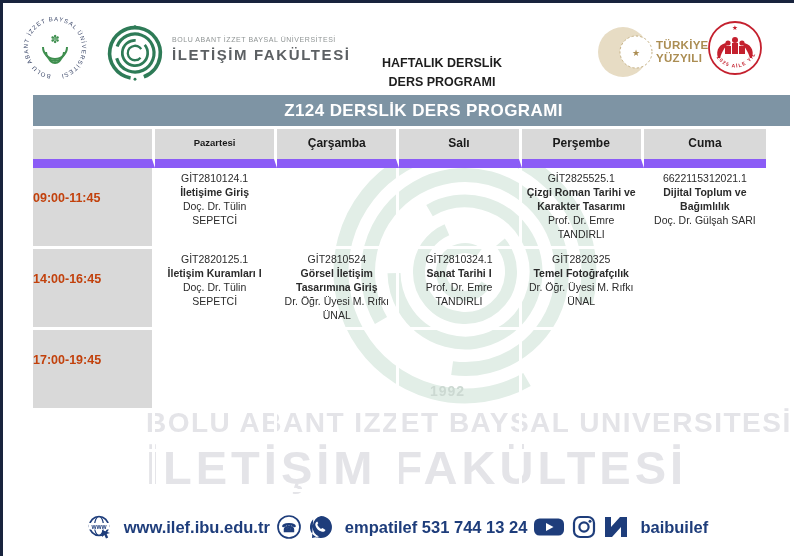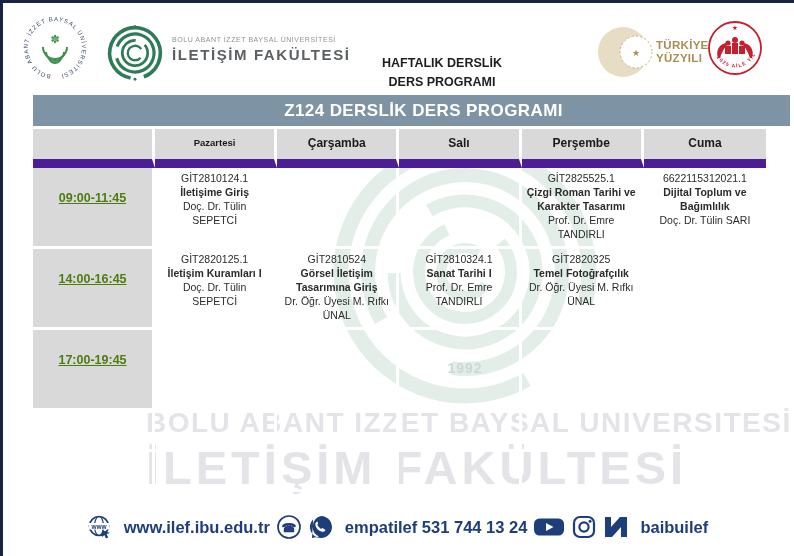--- a/index.html
+++ b/index.html
@@ -30,33 +30,33 @@
     background:#7e94a4;color:#ffffff;font-weight:bold;font-size:17px;
     text-align:center;line-height:31px;letter-spacing:.4px;padding-left:24px;
   }
 
   
   .sched-head,.srow{display:grid;grid-template-columns:122px repeat(5,1fr);}
   .sched-head{position:absolute;left:33px;top:129px;width:733px;z-index:2;}
   .sched-body{position:absolute;left:33px;top:168px;width:733px;z-index:2;}
   .cell{box-sizing:border-box;border-right:3px solid #fff;}
   .cell.lastc{border-right:none;}
-  .hcell{height:39px;background:#d9d9d9;border-bottom:9px solid #4c1d95;
+  .hcell{height:39px;background:#d9d9d9;border-bottom:9px solid #8b5cf6;
          text-align:center;line-height:28px;font-weight:bold;font-size:12px;color:#1a1a1a;}
   .hcell.small{font-size:9.5px;}
   .srow .cell{height:81px;border-bottom:3px solid #fff;}
-  .cell.time{background:#d9d9d9;text-align:center;padding-top:23px;
-             font-weight:bold;font-size:12.5px;color:#4d7c0f;text-decoration:underline;}
+  .cell.time{background:#d9d9d9;padding-top:23px;
+             font-weight:bold;font-size:12.5px;color:#c2410c;}
   .cell.day{background:transparent;text-align:center;padding:4px 5px 0;
             font-size:10.5px;color:#2b2b2b;line-height:1.33;}
   .cell.day .cname{font-weight:bold;}
 
   
   .wm-spiral{position:absolute;left:325px;top:132px;z-index:0;}
-  .wm-year{position:absolute;left:430px;top:360px;width:70px;text-align:center;z-index:0;
+  .wm-year{position:absolute;left:430px;top:383px;width:70px;z-index:0;
            font-weight:bold;font-size:14px;color:#ccd9d2;letter-spacing:1px;}
   .wm-text{position:absolute;left:146px;top:407px;z-index:0;white-space:nowrap;color:#e4e4e8;}
   .wm-text .w1{font-weight:bold;font-size:28px;letter-spacing:1.5px;}
   .wm-text .w2{font-weight:bold;font-size:47px;letter-spacing:4px;margin-top:1px;}
 
   
   .footer{position:absolute;left:0;top:501px;width:794px;height:52px;z-index:4;
           display:flex;align-items:center;justify-content:center;gap:6px;
           color:#1e3d7b;font-weight:bold;font-size:16.5px;}
   .f-item{display:flex;align-items:center;gap:11px;white-space:nowrap;}
@@ -178,21 +178,21 @@
         <div class="cell day"></div>
         <div class="cell day"></div>
         <div class="cell day">
           <div class="cline">GİT2825525.1</div>
           <div class="cname">Çizgi Roman Tarihi ve Karakter Tasarımı</div>
           <div class="cline">Prof. Dr. Emre TANDIRLI</div>
         </div>
         <div class="cell day lastc">
           <div class="cline">6622115312021.1</div>
           <div class="cname">Dijital Toplum ve Bağımlılık</div>
-          <div class="cline">Doç. Dr. Tülin SARI</div>
+          <div class="cline">Doç. Dr. Gülşah SARI</div>
         </div>
       </div>
       <div class="srow">
         <div class="cell time">14:00-16:45</div>
         <div class="cell day">
           <div class="cline">GİT2820125.1</div>
           <div class="cname">İletişim Kuramları I</div>
           <div class="cline">Doç. Dr. Tülin SEPETCİ</div>
         </div>
         <div class="cell day">

